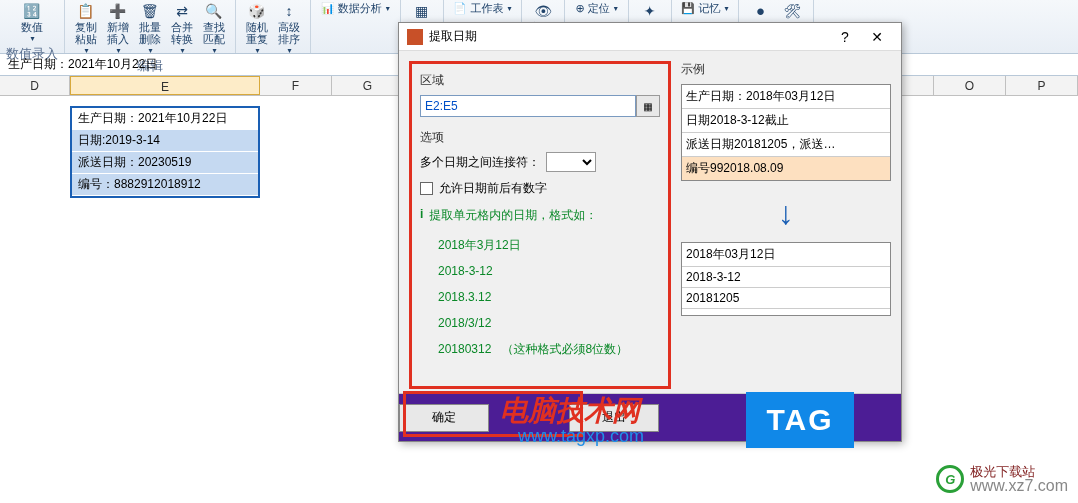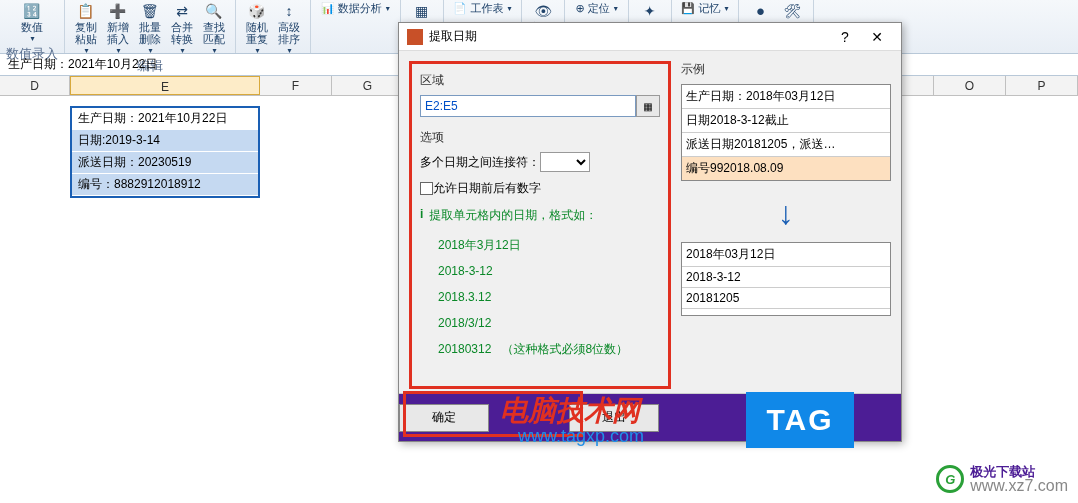--- a/index.html
+++ b/index.html
@@ -44,21 +44,21 @@
 .dialog-title-icon { width: 16px; height: 16px; background: #c85028; margin-right: 6px; }
 .dialog-title-spacer { flex: 1; }
 .dialog-help, .dialog-close { width: 32px; text-align: center; cursor: pointer; font-size: 14px; }
 .dialog-body { display: flex; padding: 10px; gap: 10px; height: 348px; }
 .dialog-left { flex: 1; border: 3px solid #e03020; padding: 8px; background: #f0f0f0; }
 .dialog-right { width: 210px; }
 .section-label { font-size: 12px; margin-bottom: 6px; color: #333; }
 .range-input-wrap { display: flex; margin-bottom: 12px; }
 .range-input { flex: 1; height: 22px; border: 1px solid #7a9ac0; background: #fff; padding: 0 4px; font-size: 12px; color: #0050c8; }
 .range-picker { width: 24px; height: 22px; border: 1px solid #999; background: #e8e8e8; display: flex; align-items: center; justify-content: center; font-size: 10px; cursor: pointer; }
-.option-row { display: flex; align-items: center; font-size: 12px; margin-bottom: 8px; }
+.option-row { display: flex; align-items: center; gap: 6px; font-size: 12px; margin-bottom: 8px; }
 .option-select { width: 50px; height: 20px; border: 1px solid #999; background: #fff; }
 .checkbox { width: 13px; height: 13px; border: 1px solid #666; background: #fff; }
 .info-row { display: flex; gap: 6px; font-size: 12px; color: #0a8828; margin: 10px 0 8px; }
 .info-icon { color: #0a8828; font-weight: bold; }
 .format-list { font-size: 12px; color: #0a8828; line-height: 26px; padding-left: 18px; }
 .format-note { color: #0a8828; margin-left: 10px; }
 
 
 .example-box { border: 1px solid #888; background: #fff; margin-bottom: 4px; }
 .example-row { padding: 3px 4px; font-size: 12px; border-bottom: 1px solid #ccc; }
@@ -71,21 +71,21 @@
 .dialog-btn { width: 90px; height: 28px; border: 1px solid #888; background: #e8e8e8; font-size: 12px; cursor: pointer; }
 .ok-highlight { position: absolute; left: 4px; bottom: 4px; width: 180px; height: 46px; border: 3px solid #e03020; pointer-events: none; }
 
 
 .watermark1 { position: absolute; left: 500px; top: 392px; font-size: 28px; font-weight: bold; color: #e03020; font-style: italic; }
 .watermark2 { position: absolute; left: 518px; top: 426px; font-size: 18px; color: #2090e8; }
 .tag-badge { position: absolute; left: 746px; top: 392px; width: 108px; height: 56px; background: #1088e8; border-radius: 0; color: #fff; font-size: 30px; font-weight: bold; display: flex; align-items: center; justify-content: center; letter-spacing: 2px; }
 .site-badge { position: absolute; right: 10px; bottom: 10px; display: flex; align-items: center; gap: 6px; font-size: 13px; }
 .site-logo { width: 28px; height: 28px; border: 3px solid #2aa038; border-radius: 50%; display: flex; align-items: center; justify-content: center; color: #2aa038; font-weight: bold; font-style: italic; }
 .site-text { display: flex; flex-direction: column; line-height: 14px; }
-.site-cn { color: #4c1d95; font-weight: bold; }
+.site-cn { color: #7f1d1d; font-weight: normal; }
 .site-url { color: #888; font-size: 16px; }
 </style>
 </head>
 <body>
 
 <div class="ribbon">
   <div class="ribbon-group">
     <div class="ribbon-row">
       <div class="ribbon-btn">
         <span class="ribbon-icon">🔢</span>

